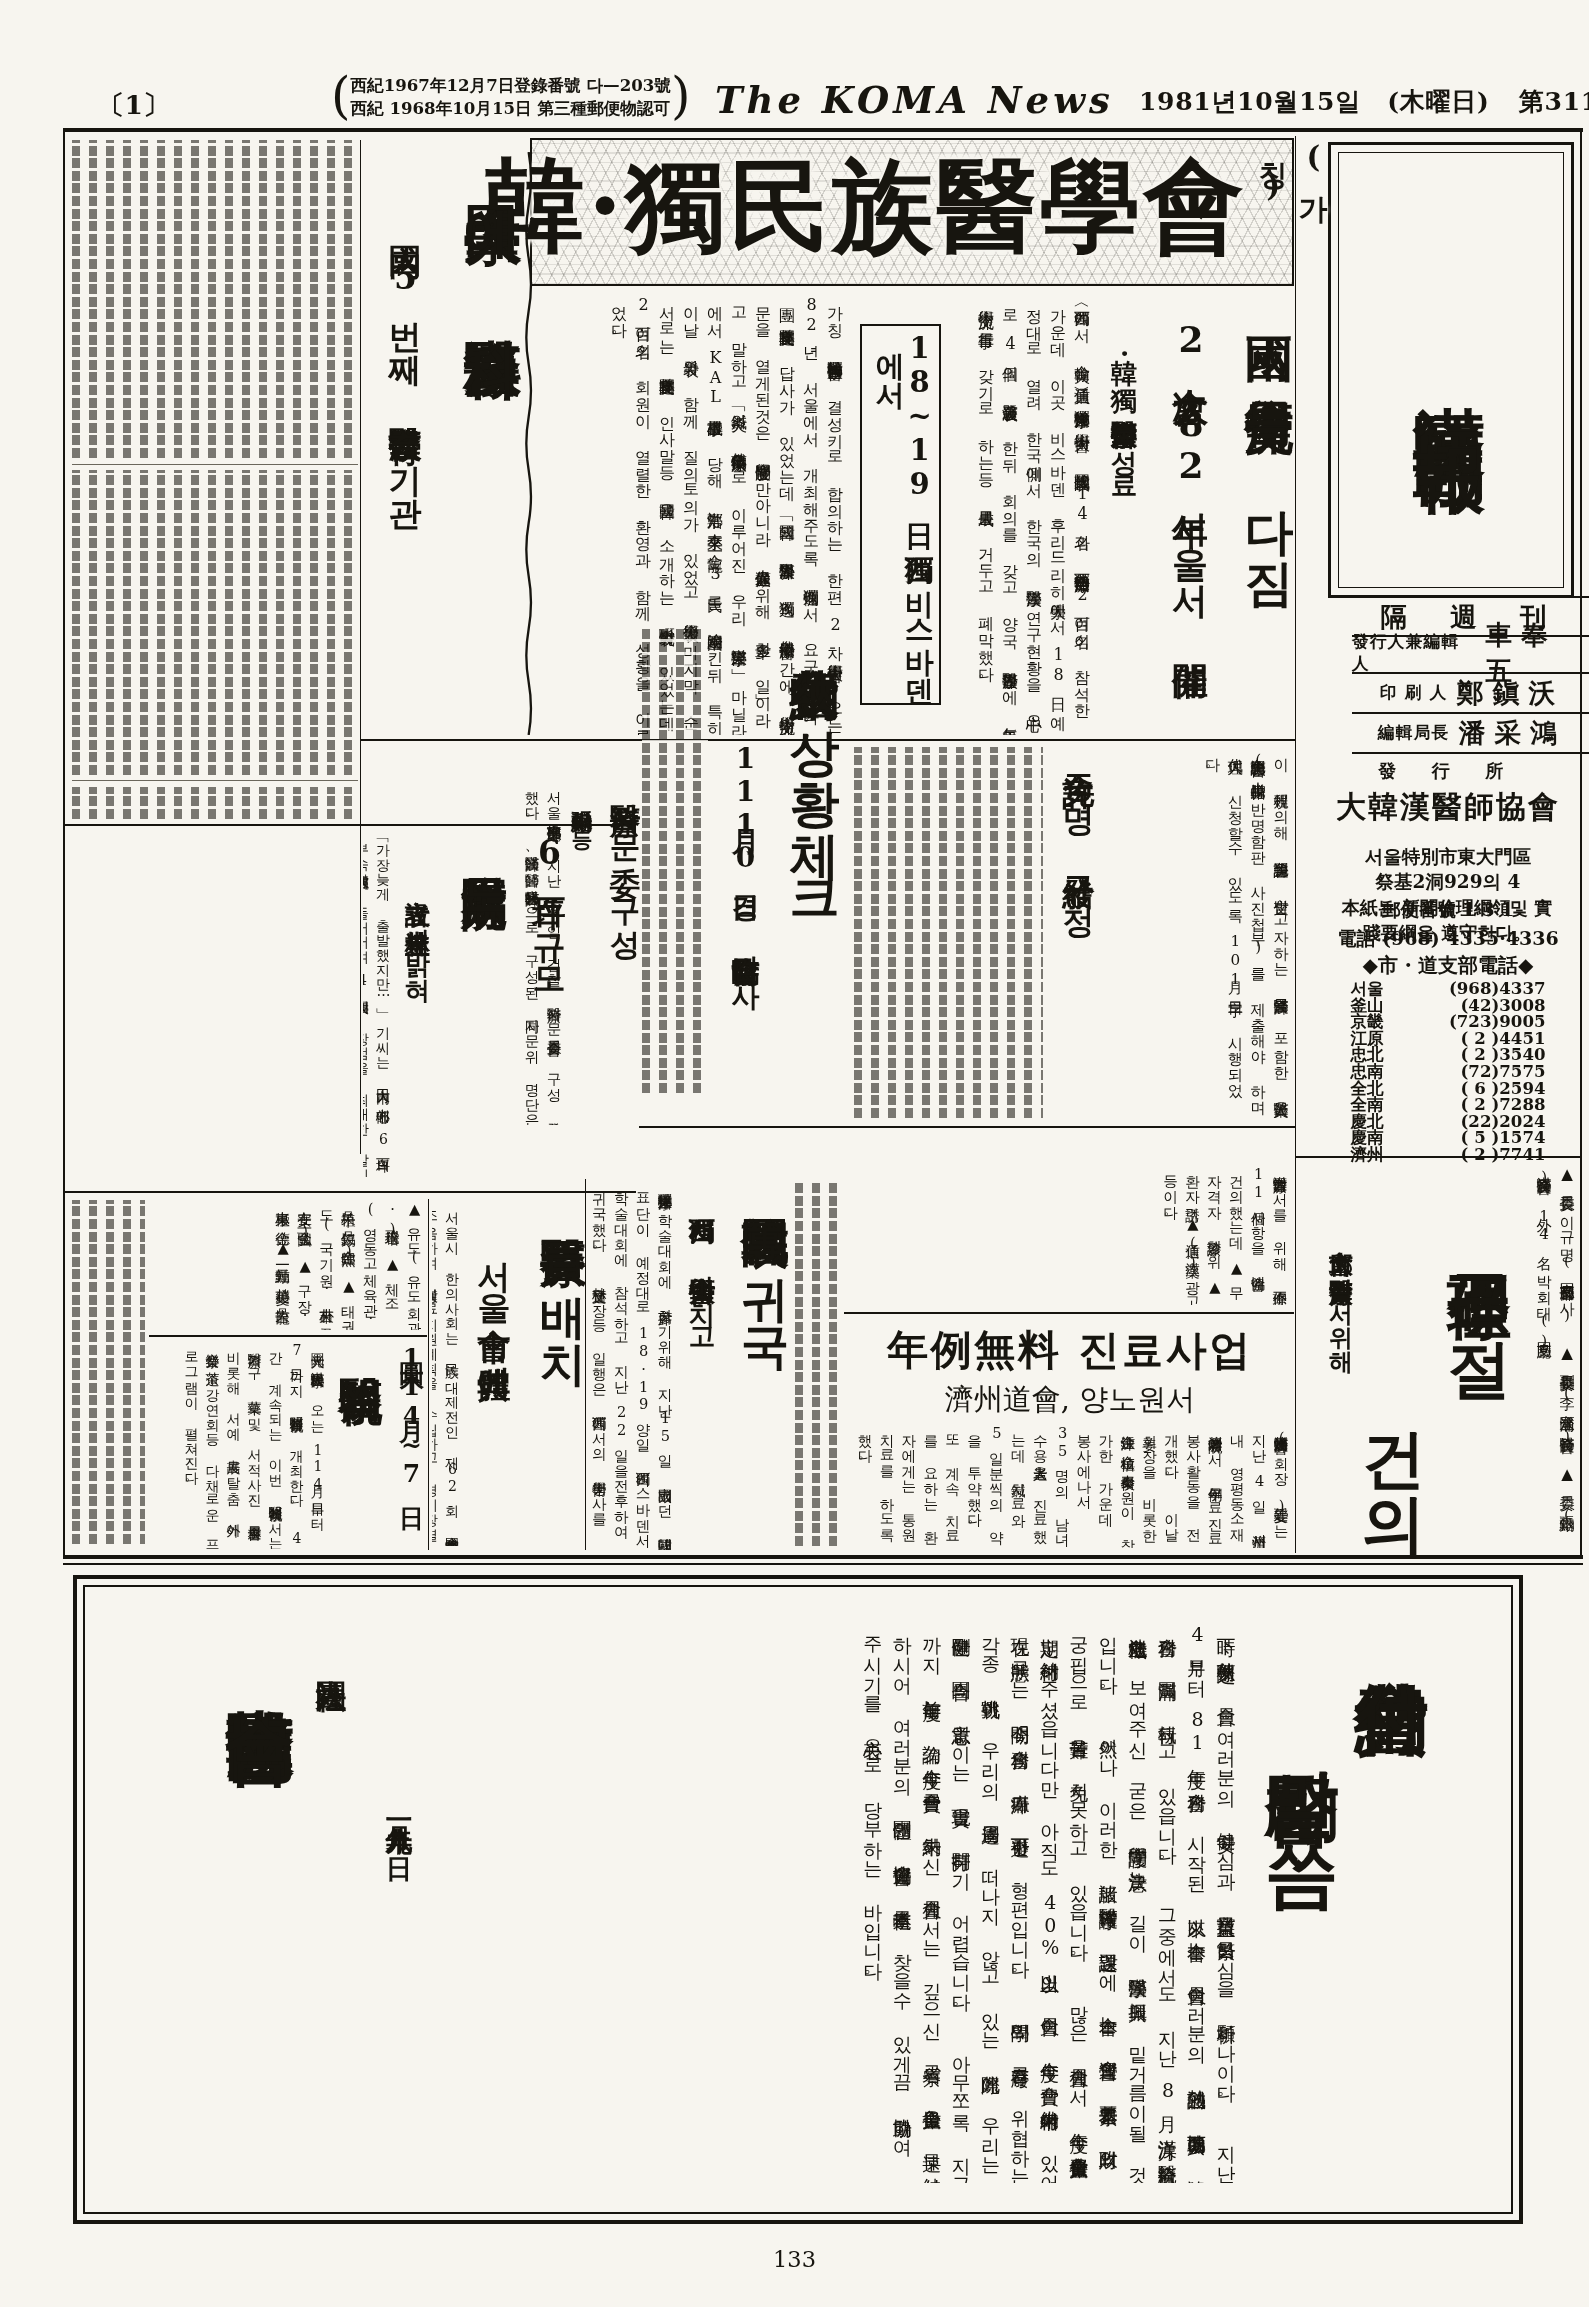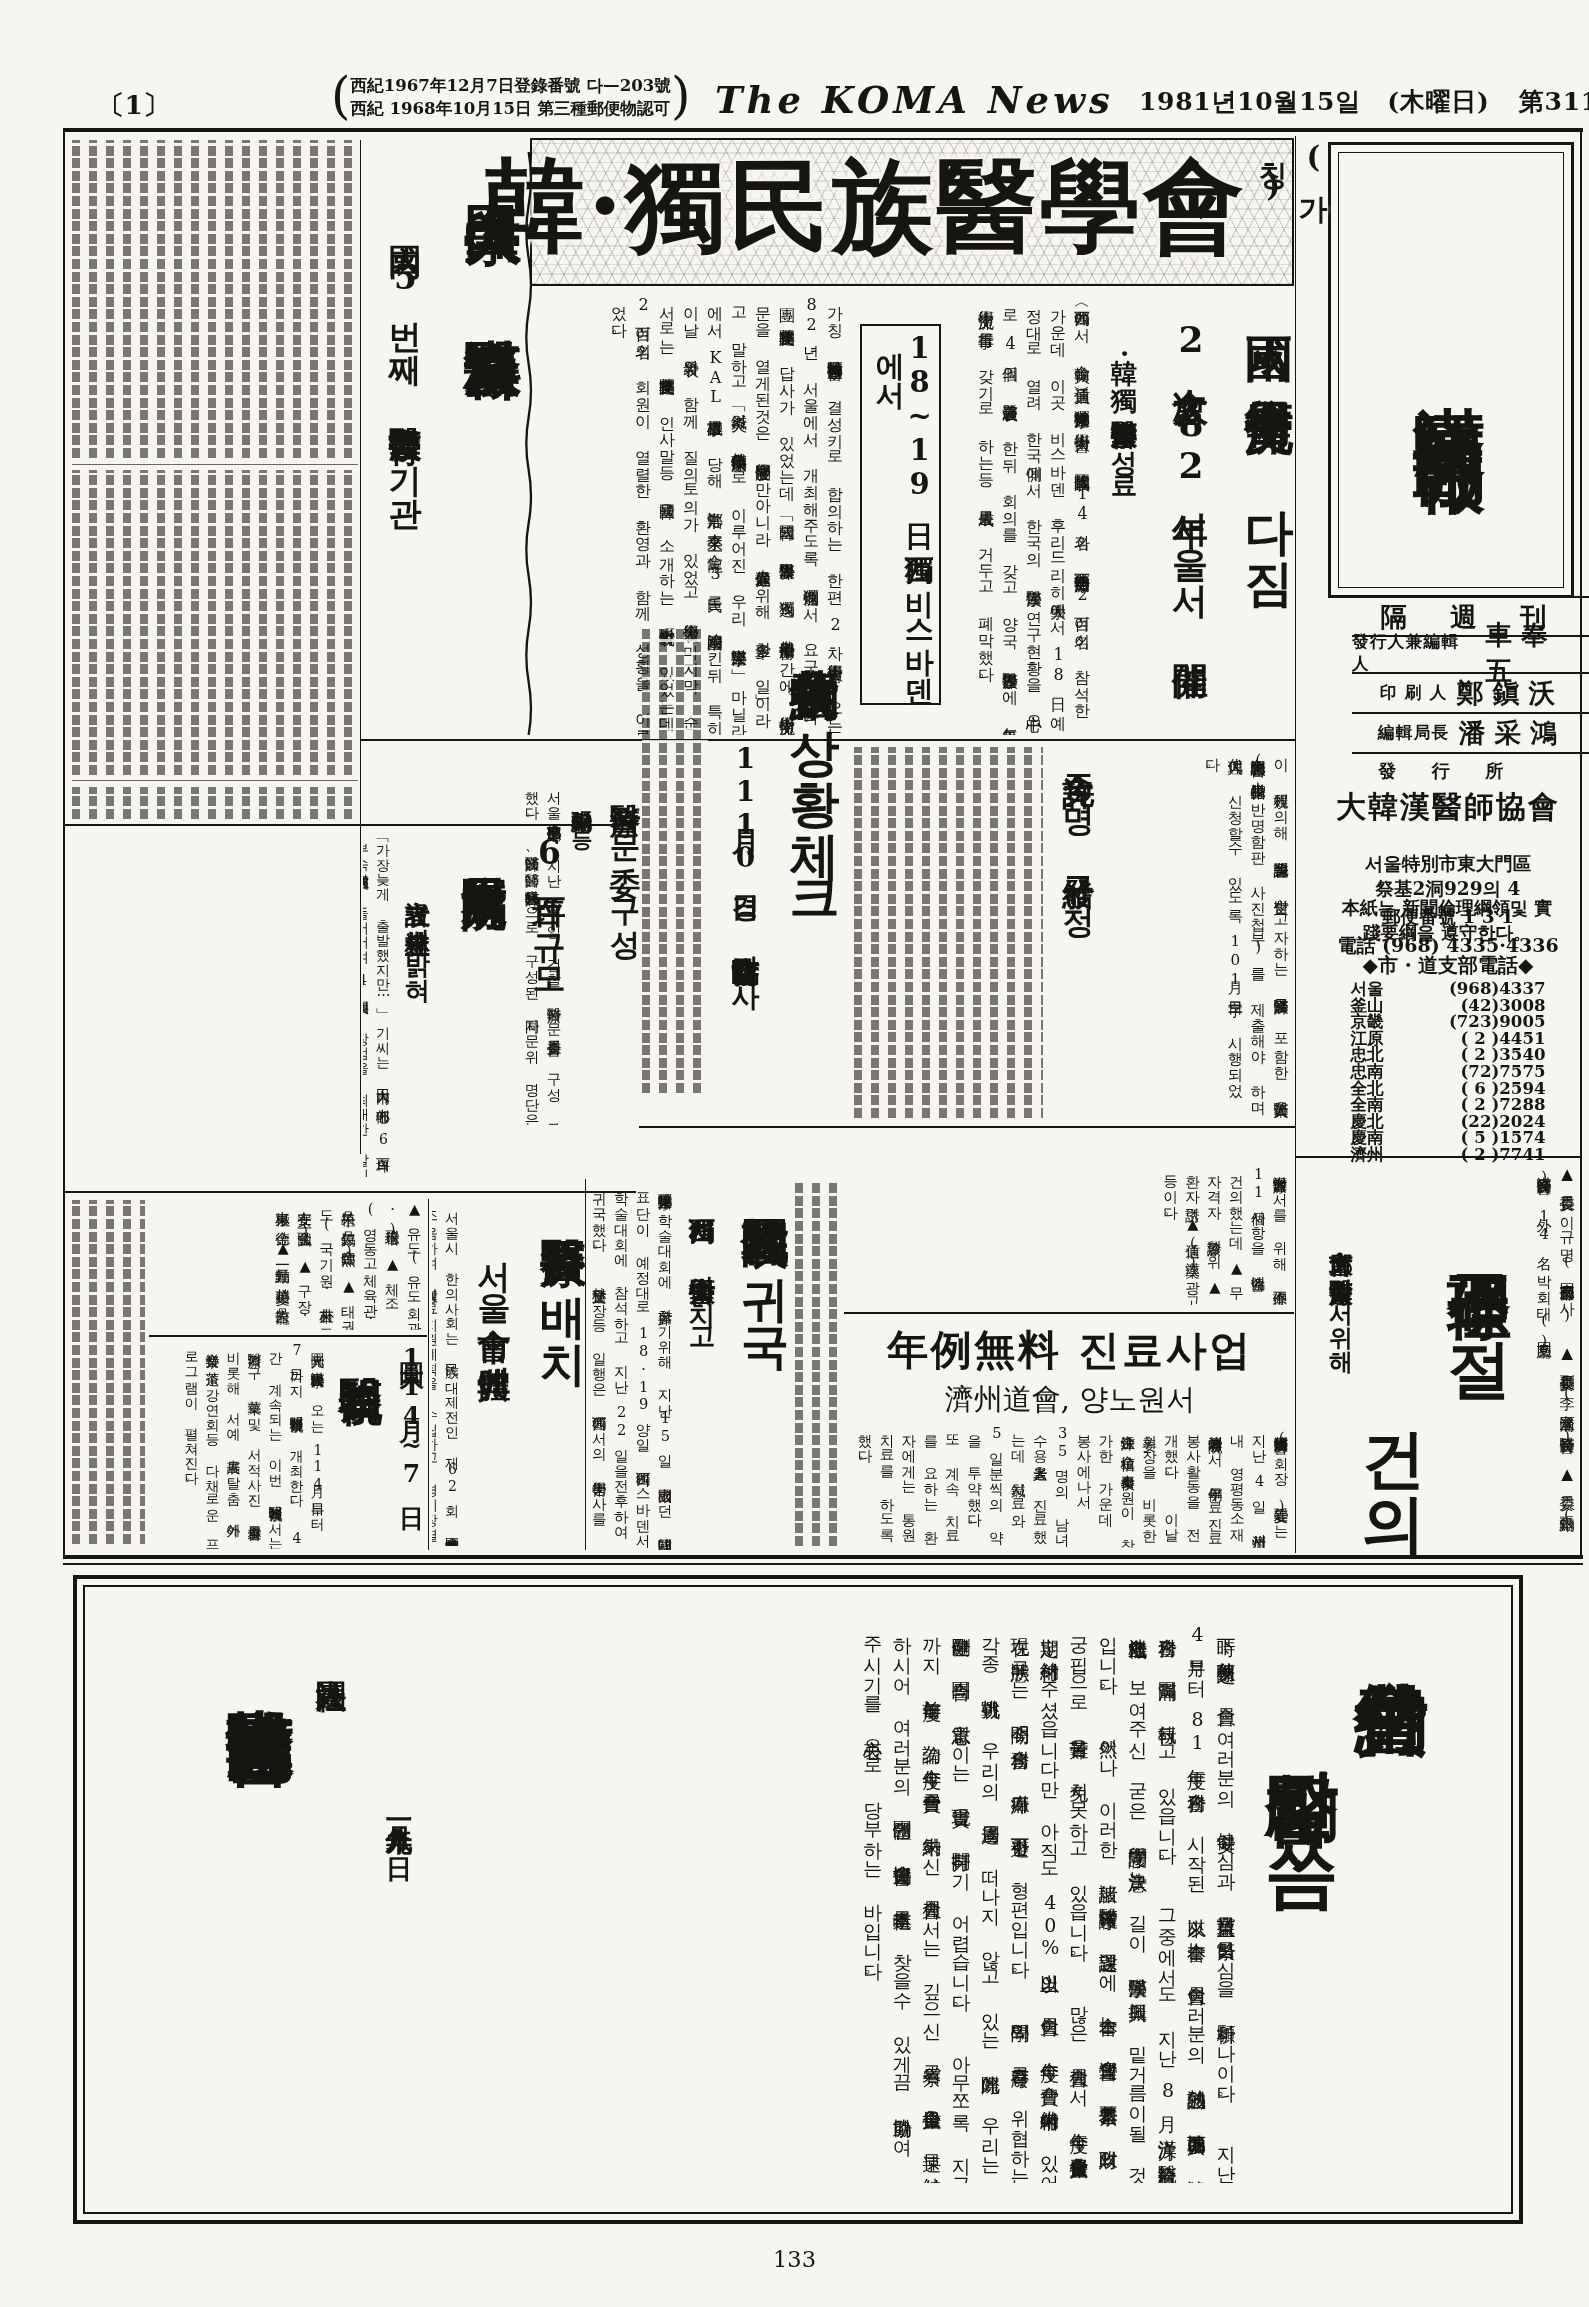--- a/index.html
+++ b/index.html
@@ -92,21 +92,21 @@
     <span class="info-name">鄭鎭沃</span>
   </div>
   <div class="abs info-row" style="left:1328px;top:714px;width:240px;height:38px;">
     <span class="info-label">編輯局長</span>
     <span class="info-name">潘采鴻</span>
   </div>
 
   <div class="abs" style="left:1328px;top:759px;width:240px;text-align:center;">
     <div style="font-size:18px;font-weight:700;letter-spacing:14.6px;">發 行 所</div>
     <div style="font-size:30px;font-weight:900;letter-spacing:2px;margin-top:4px;">大韓漢醫師協會</div>
-    <div style="font-size:18.5px;font-weight:700;margin-top:23px;">서울特別市東大門區</div>
+    <div style="font-size:18.5px;font-weight:700;margin-top:16px;">서울特別市東大門區</div>
     <div style="font-size:18.5px;font-weight:700;">祭基2洞929의 4</div>
     <div style="font-size:18.5px;font-weight:700;margin-top:2.6px;">郵便番號 1 3 1</div>
     <div style="font-size:19px;font-weight:900;margin-top:4px;">電話 (968) 4335·4336</div>
   </div>
 
   <div class="abs" style="left:1334px;top:895px;width:226px;font-size:18px;font-weight:700;line-height:1.4;text-align:center;">本紙는 新聞倫理綱領및 實踐要綱을 遵守한다。</div>
 
   <div class="abs" style="left:1328px;top:952px;width:240px;text-align:center;font-size:20px;font-weight:900;">◆市・道支部電話◆</div>
   <div class="abs" style="left:1328px;top:980px;width:240px;">
     <div class="phone-row">

